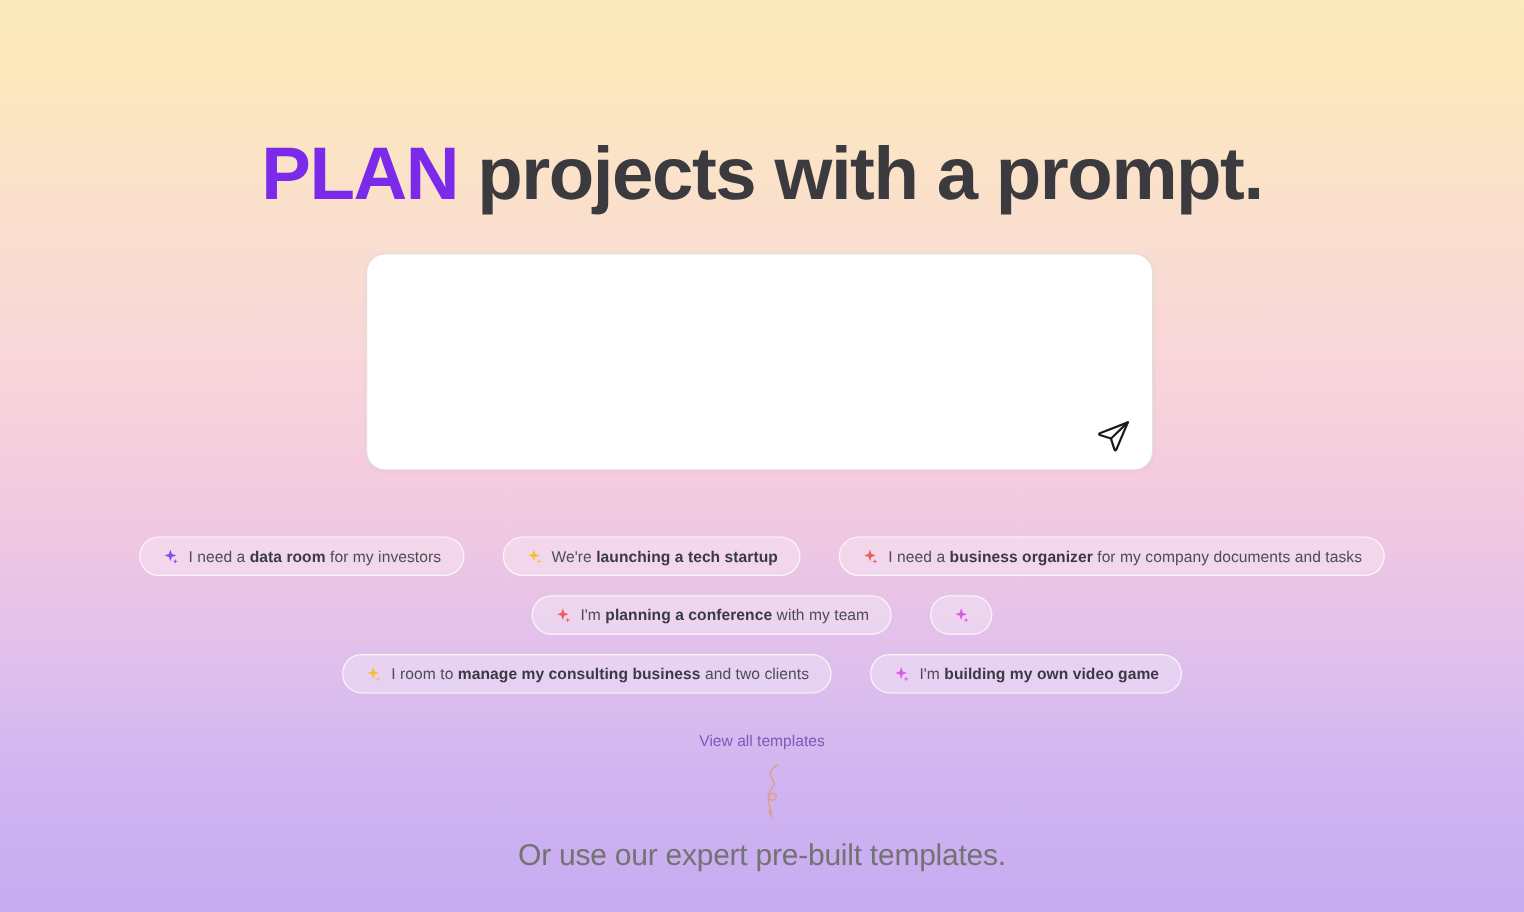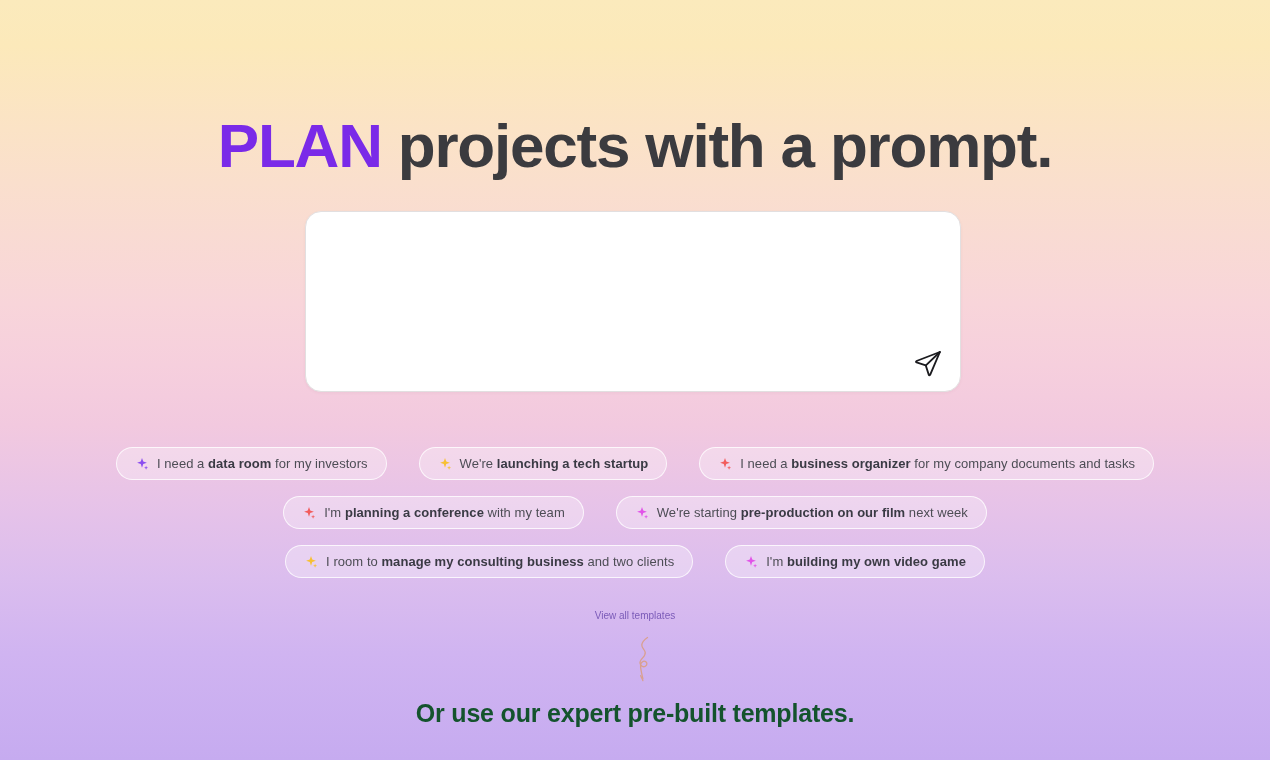--- a/index.html
+++ b/index.html
@@ -137,21 +137,21 @@
     line-height: 1;
   }
 
   
   .view-all {
     position: absolute;
     top: 610px;
     left: 0;
     width: 1270px;
     text-align: center;
-    font-size: 10px;
+    font-size: 13px;
     color: #7b5bb8;
     cursor: pointer;
   }
 
   
   .squiggle {
     position: absolute;
     left: 604px;
     top: 636px;
     width: 80px;
@@ -159,24 +159,23 @@
   }
 
   
   .subheadline {
     position: absolute;
     top: 699px;
     left: 0;
     width: 1270px;
     text-align: center;
     font-size: 25px;
-    color: #14532d;
+    color: #737373;
     letter-spacing: -0.2px;
     white-space: nowrap;
-    font-weight: bold;
   }
 </style>
 </head>
 <body>
 
 <div class="page">
 
   <h1 class="headline">
     <span class="brand">PLAN</span><span> projects with a prompt.</span>
   </h1>
@@ -244,23 +243,20 @@
       </div>
 
 
       <div class="chip">
         <span class="spark">
           <svg width="14" height="14" viewBox="0 0 24 24">
               <path d="M12 1.5l2.1 6.3 6.3 2.2-6.3 2.2-2.1 6.3-2.1-6.3L3.6 10l6.3-2.2z" fill="#e154e8"></path>
               <path d="M19 15l.9 2.6 2.6.9-2.6.9-.9 2.6-.9-2.6-2.6-.9 2.6-.9z" fill="#e154e8"></path>
             </svg>
         </span>
-        <span class="chip-text">
-          <span>We're starting </span><b>pre-production on our film</b><span> next week</span>
-        </span>
       </div>
     </div>
 
     <div class="chip-row">
       <div class="chip">
         <span class="spark">
           <svg width="14" height="14" viewBox="0 0 24 24">
               <path d="M12 1.5l2.1 6.3 6.3 2.2-6.3 2.2-2.1 6.3-2.1-6.3L3.6 10l6.3-2.2z" fill="#f7c033"></path>
               <path d="M19 15l.9 2.6 2.6.9-2.6.9-.9 2.6-.9-2.6-2.6-.9 2.6-.9z" fill="#f7c033"></path>
             </svg>

